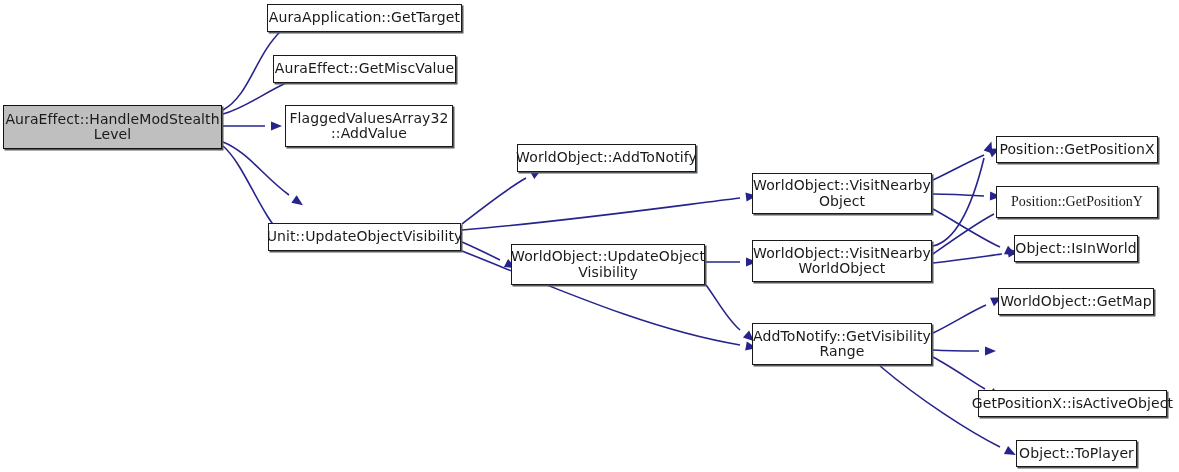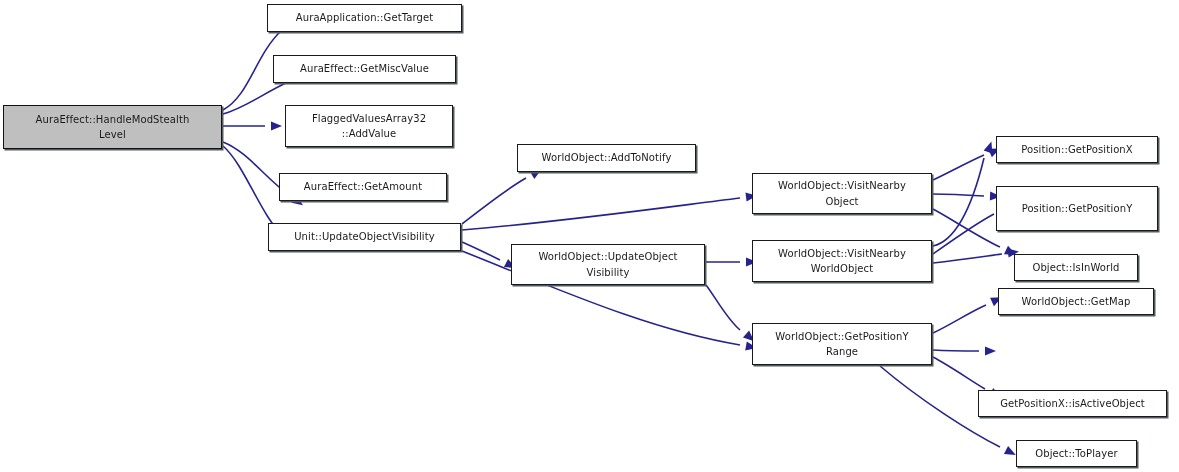--- a/index.html
+++ b/index.html
@@ -27,21 +27,21 @@
   .node {
     position: absolute;
     box-sizing: border-box;
     border: 1px solid #1a1a1a;
     background: #ffffff;
     color: #1a1a1a;
     display: flex;
     align-items: center;
     justify-content: center;
     text-align: center;
-    font-size: 10px;
+    font-size: 14px;
     line-height: 15.5px;
     letter-spacing: 0.1px;
     white-space: pre-line;
     box-shadow: 1.5px 1.5px 0 0 #555a5e;
     z-index: 2;
   }
   .node.root {
     background: #bfbfbf;
     border-color: #111111;
   }
@@ -97,30 +97,29 @@
       <polygon points="0,-4.6 11,0 0,4.6" fill="#26248c" transform="translate(991,392) rotate(30)"></polygon>
       <path d="M 880,366 C 920,400 970,432 1000,447" fill="none" stroke="#26248c" stroke-width="1.6"></path>
       <polygon points="0,-4.6 11,0 0,4.6" fill="#26248c" transform="translate(1006,450) rotate(27)"></polygon>
     </svg>
 <div class="node root" style="left: 3px; top: 105px; width: 219px; height: 44px;"><span class="node-label">AuraEffect::HandleModStealth
 Level</span></div>
     <div class="node" style="left: 267px; top: 4px; width: 195px; height: 28px;"><span class="node-label">AuraApplication::GetTarget</span></div>
     <div class="node" style="left: 273px; top: 55px; width: 183px; height: 28px;"><span class="node-label">AuraEffect::GetMiscValue</span></div>
     <div class="node" style="left: 285px; top: 105px; width: 168px; height: 42px;"><span class="node-label">FlaggedValuesArray32
 ::AddValue</span></div>
-    <div class="node" style="left: 279px; top: 173px; width: 168px; height: 28px;"><span class="node-label">AuraEffect::GetAmount</span></div>
     <div class="node" style="left: 268px; top: 223px; width: 193px; height: 28px;"><span class="node-label">Unit::UpdateObjectVisibility</span></div>
     <div class="node" style="left: 517px; top: 144px; width: 179px; height: 28px; text-align: center;"><span class="node-label">WorldObject::AddToNotify</span></div>
     <div class="node" style="left: 511px; top: 244px; width: 194px; height: 41px;"><span class="node-label">WorldObject::UpdateObject
 Visibility</span></div>
     <div class="node" style="left: 752px; top: 173px; width: 180px; height: 41px;"><span class="node-label">WorldObject::VisitNearby
 Object</span></div>
     <div class="node" style="left: 752px; top: 240px; width: 180px; height: 42px;"><span class="node-label">WorldObject::VisitNearby
 WorldObject</span></div>
-    <div class="node" style="left: 752px; top: 323px; width: 180px; height: 42px;"><span class="node-label">WorldObject::GetPositionY
+    <div class="node" style="left: 752px; top: 323px; width: 180px; height: 42px;"><span class="node-label">AddToNotify::GetVisibility
 Range</span></div>
     <div class="node" style="left: 996px; top: 136px; width: 162px; height: 27px;"><span class="node-label">Position::GetPositionX</span></div>
-    <div class="node" style="left: 996px; top: 186px; width: 162px; height: 45px;"><span class="node-label">Position::GetPositionY</span></div>
-    <div class="node" style="left: 1014px; top: 254px; width: 124px; height: 27px;"><span class="node-label">Object::IsInWorld</span></div>
+    <div class="node" style="left: 996px; top: 186px; width: 162px; height: 32px; font-family: Liberation Serif, serif;"><span class="node-label">Position::GetPositionY</span></div>
+    <div class="node" style="left: 1014px; top: 235px; width: 124px; height: 27px;"><span class="node-label">Object::IsInWorld</span></div>
     <div class="node" style="left: 998px; top: 288px; width: 156px; height: 27px;"><span class="node-label">WorldObject::GetMap</span></div>
     <div class="node" style="left: 978px; top: 390px; width: 189px; height: 27px;"><span class="node-label">GetPositionX::isActiveObject</span></div>
     <div class="node" style="left: 1016px; top: 440px; width: 121px; height: 27px;"><span class="node-label">Object::ToPlayer</span></div>
   </div>
 
 </body></html>

